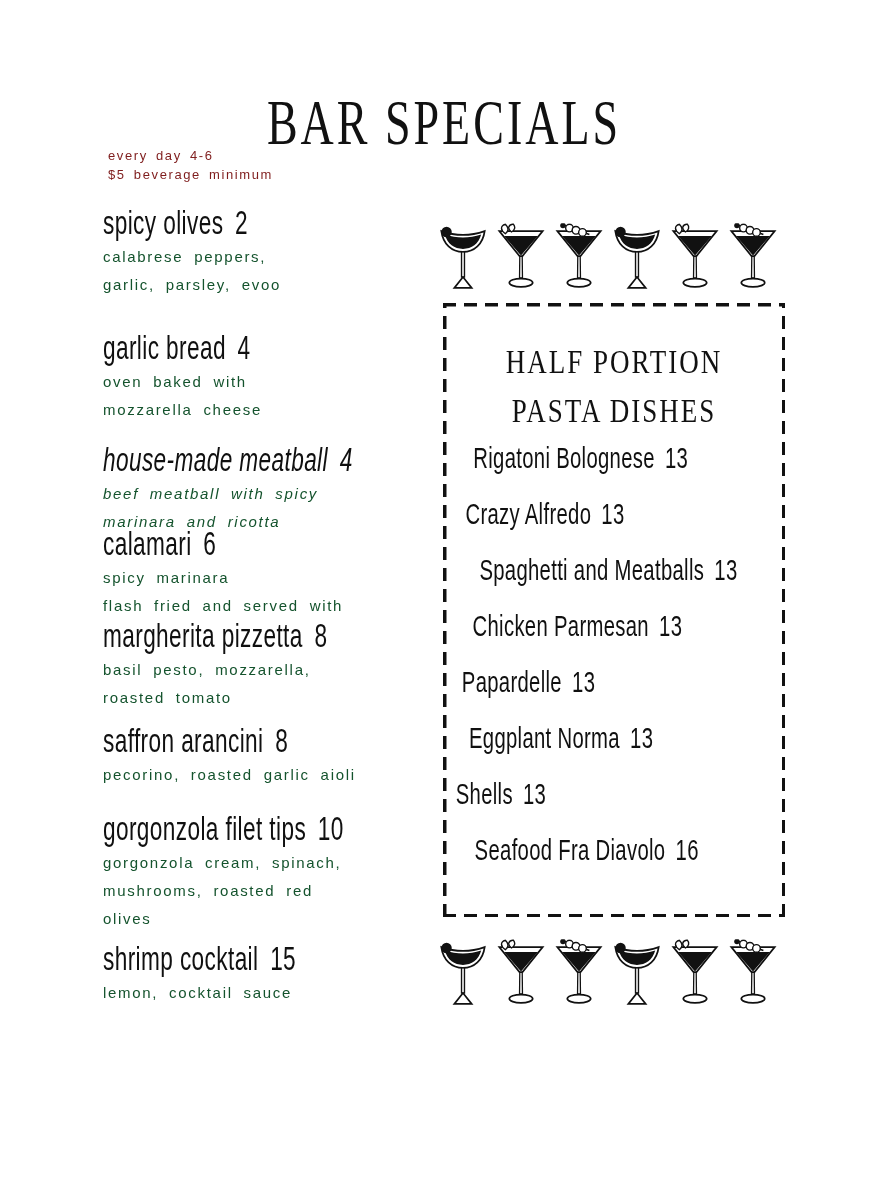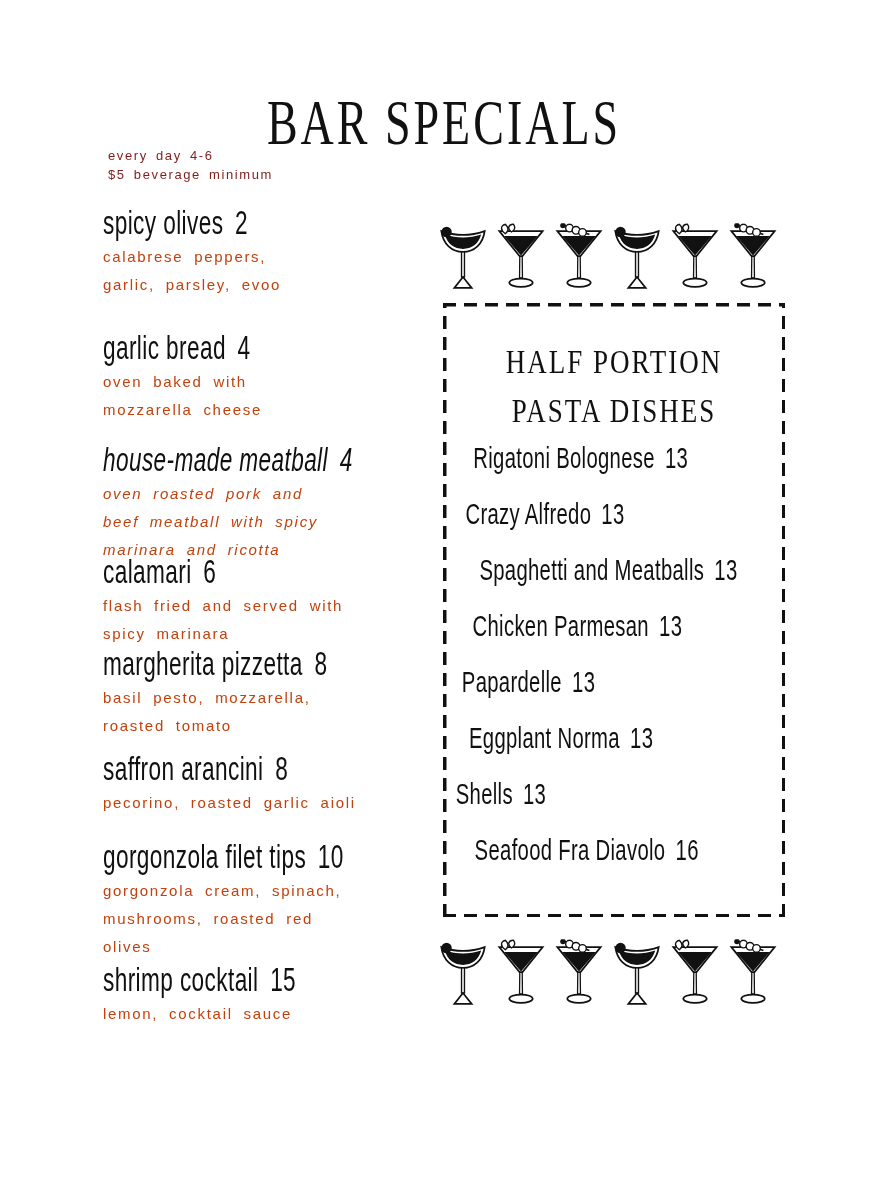--- a/index.html
+++ b/index.html
@@ -14,28 +14,28 @@
 
   .subtitle{position:absolute;left:108px;top:146px;font-size:13px;line-height:19px;
             letter-spacing:1.6px;word-spacing:3px;color:#7f1d1d;}
 
   
   .specials{position:absolute;left:103px;top:207px;width:340px;}
   .item{}
   .item-head{line-height:36px;white-space:nowrap;transform:scale(0.78,1.16);
              transform-origin:left bottom;font-size:29px;letter-spacing:0.5px;color:#101010;}
   .item-price{margin-left:15px;}
-  .item-desc{font-size:15px;line-height:28px;letter-spacing:1.7px;word-spacing:5px;color:#c2410c;}
+  .item-desc{font-size:15px;line-height:28px;letter-spacing:1.7px;word-spacing:5px;color:#14532d;}
   .item:nth-child(1){margin-bottom:33px;}
   .item:nth-child(2){margin-bottom:20px;}
   .item:nth-child(3){margin-bottom:-8px;font-style:italic;}
   .item:nth-child(4){}
   .item:nth-child(5){margin-bottom:13px;}
   .item:nth-child(6){margin-bottom:24px;}
-  .item:nth-child(7){margin-bottom:3px;}
+  .item:nth-child(7){margin-bottom:10px;}
   .item:nth-child(8){margin-bottom:11px;}
 
   
   .glasses{position:absolute;left:437px;width:342px;height:76px;display:flex;
            justify-content:space-between;align-items:flex-end;}
   .glasses-top{top:220px;}
   .glasses-bottom{top:936px;}
   .glass{width:52px;height:76px;display:block;}
 
   
@@ -119,33 +119,32 @@
           <div>oven baked with</div>
           <div>mozzarella cheese</div>
         </div>
   </div>
 
   <div class="item">
     <div class="item-head">
       <span class="item-name">house-made meatball</span><span class="item-price">4</span>
     </div>
     <div class="item-desc">
-          <div>oven roasted pork and</div>
           <div>beef meatball with spicy</div>
           <div>marinara and ricotta</div>
         </div>
   </div>
 
   <div class="item">
     <div class="item-head">
       <span class="item-name">calamari</span><span class="item-price">6</span>
     </div>
     <div class="item-desc">
+          <div>spicy marinara</div>
           <div>flash fried and served with</div>
-          <div>spicy marinara</div>
         </div>
   </div>
 
   <div class="item">
     <div class="item-head">
       <span class="item-name">margherita pizzetta</span><span class="item-price">8</span>
     </div>
     <div class="item-desc">
           <div>basil pesto, mozzarella,</div>
           <div>roasted tomato</div>

